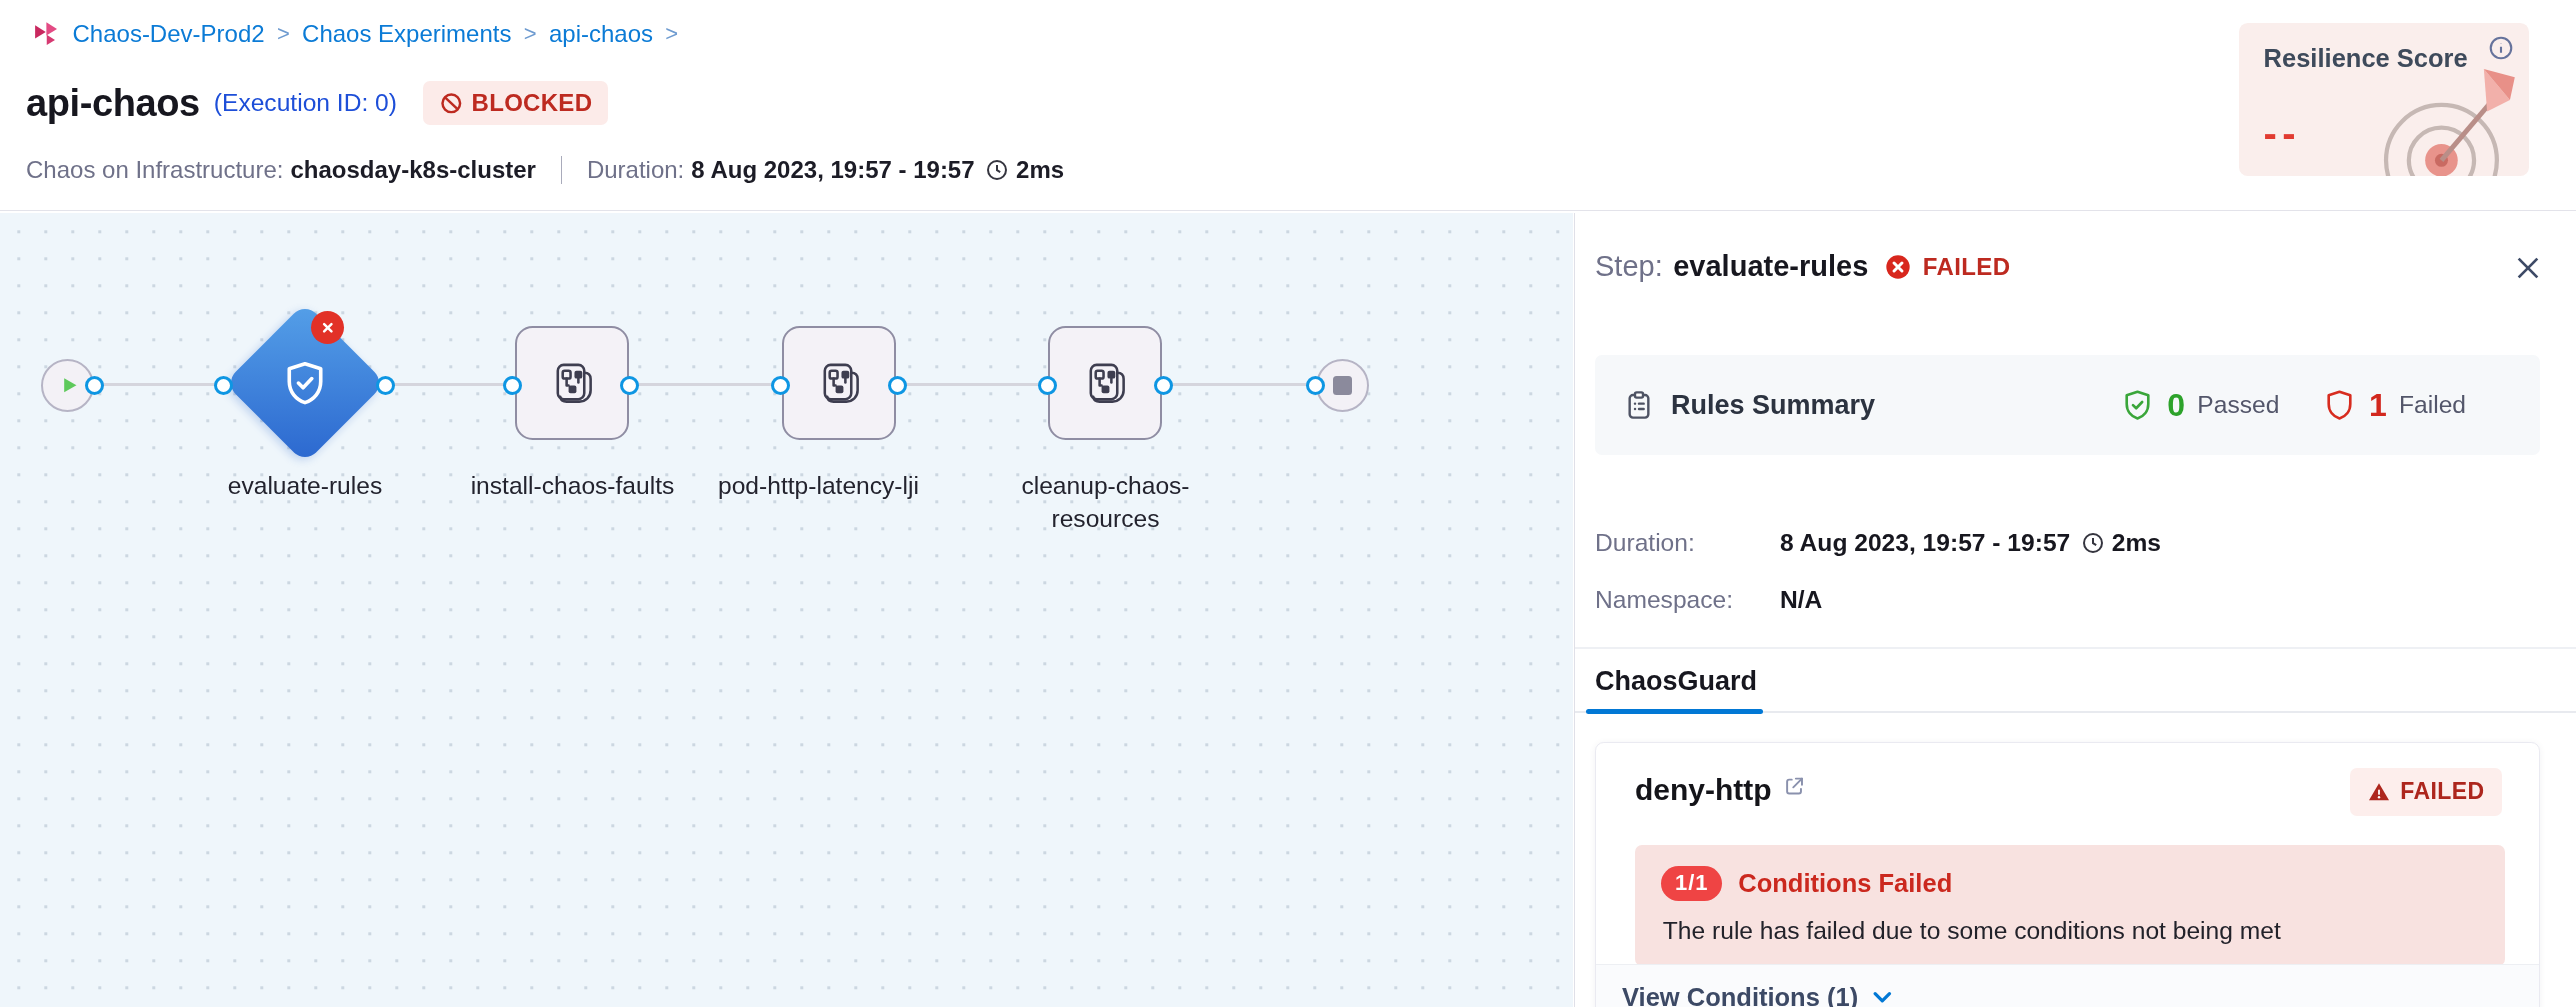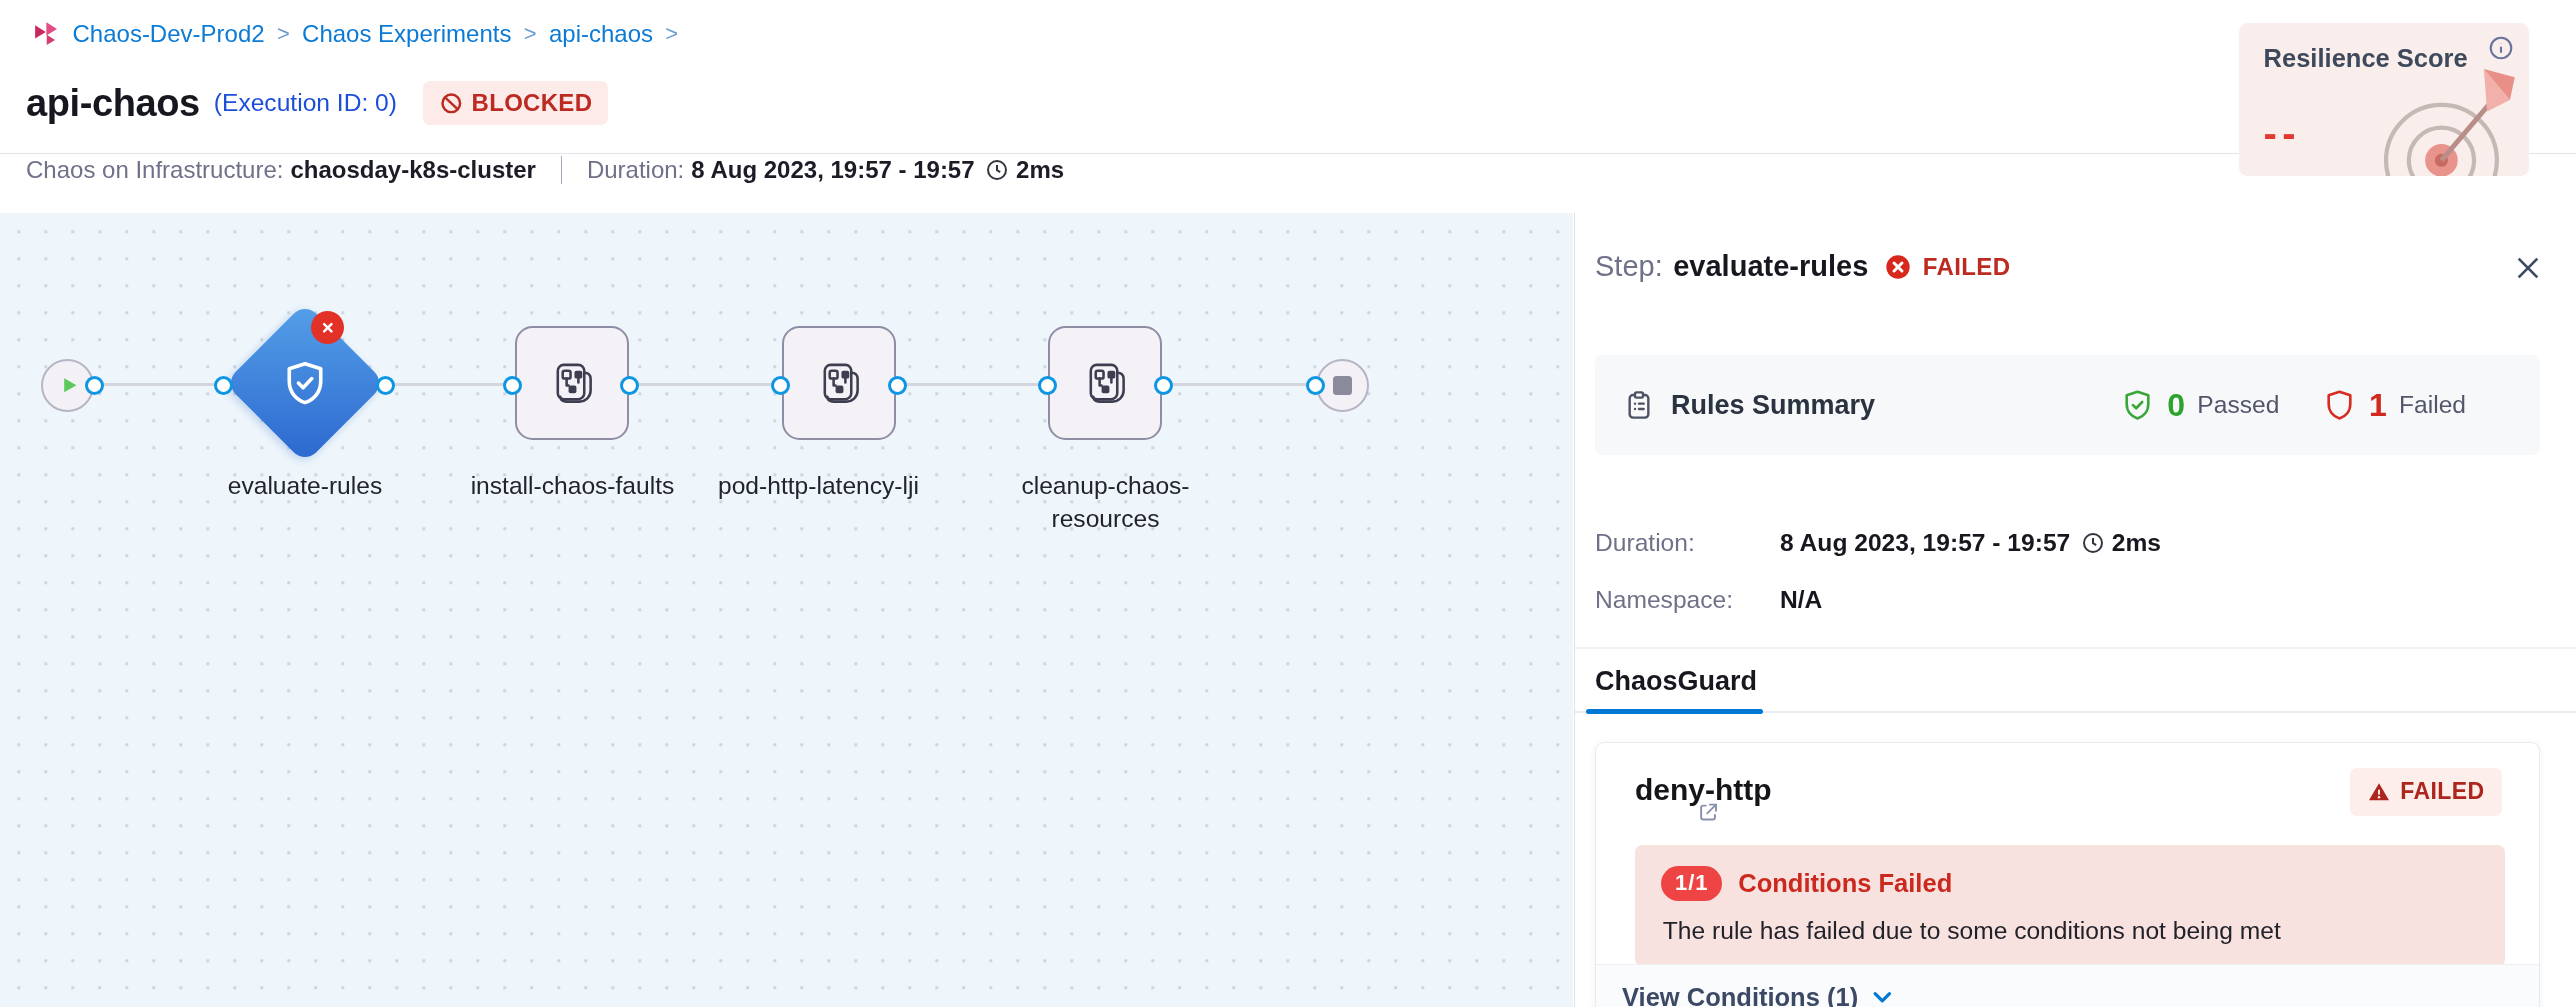--- a/index.html
+++ b/index.html
@@ -1,20 +1,20 @@
 <!DOCTYPE html>
 <html style="font-size:14px"><head>
 <meta charset="utf-8">
 <style>
   html,body{margin:0;padding:0;}
   body{font-family:"Liberation Sans","DejaVu Sans",sans-serif;background:#fff;}
   .page{position:relative;width:2576px;height:1008px;overflow:hidden;background:#fff;}
 
   
-  .header{position:absolute;left:0;top:0;width:2576px;height:154px;background:#fff;border-bottom:1.8px solid #e3e3ea;box-sizing:border-box;}
+  .header{position:absolute;left:0;top:0;width:2576px;height:211px;background:#fff;border-bottom:1.8px solid #e3e3ea;box-sizing:border-box;}
   .breadcrumb{position:absolute;left:32px;top:19.3px;display:flex;align-items:center;gap:10.5px;font-size:24px;color:#0b7bd6;}
   .breadcrumb .crumb{cursor:pointer;}
   .breadcrumb .sep{color:#6e9bd0;font-size:22px;margin:0 1.8px;}
   .title-row{position:absolute;left:26px;top:81px;display:flex;align-items:center;}
   .page-title{font-size:38px;font-weight:700;color:#17171f;letter-spacing:-0.4px;}
   .exec-id{font-size:24.6px;color:#1d4ed8;margin-left:14px;}
   .blocked-badge{margin-left:26px;display:flex;align-items:center;gap:8px;background:#fcebe9;border-radius:7px;padding:8px 16px;color:#bd2a20;font-size:24px;font-weight:700;letter-spacing:0.3px;}
   .info-row{position:absolute;left:26px;top:156px;display:flex;align-items:center;font-size:24px;color:#6f7189;}
   .info-row b{color:#1c1c26;font-weight:700;margin-left:7px;}
   .vdiv{width:1.8px;height:28px;background:#a9abbb;margin:0 24.6px;}
@@ -58,21 +58,21 @@
 
   .detail-row{position:absolute;left:20px;display:flex;align-items:center;font-size:24.6px;}
   .detail-label{color:#6f7189;width:185px;}
   .detail-value{color:#17171f;font-weight:700;display:flex;align-items:center;}
   .panel-divider{position:absolute;left:0;right:0;top:434px;height:1.8px;background:#eef0f4;}
   .tab{position:absolute;left:20px;top:453px;font-size:27px;font-weight:700;color:#17171f;cursor:pointer;}
   .tab-underline{position:absolute;left:11.4px;top:496px;width:177px;height:5.3px;border-radius:2.6px;background:#0278d5;z-index:2;}
   .tab-line{position:absolute;left:0;right:0;top:498px;height:1.8px;background:#e8eaef;}
 
   .rule-card{position:absolute;left:20px;top:529px;width:945px;height:334px;box-sizing:border-box;background:#fff;border:1.8px solid #eaeaf1;border-radius:8.8px;box-shadow:0 1.8px 7px rgba(40,41,61,.06);overflow:hidden;}
-  .rule-name-row{position:absolute;left:39px;top:30px;display:flex;align-items:center;flex-direction:column;}
+  .rule-name-row{position:absolute;left:39px;top:30px;display:flex;align-items:center;}
   .rule-name{font-size:30px;font-weight:700;color:#141419;cursor:pointer;}
   .ext-link{margin-left:10.5px;margin-top:-7px;display:flex;}
   .rule-badge{position:absolute;right:37px;top:24.6px;display:flex;align-items:center;gap:8.8px;background:#fdeeec;border-radius:7px;padding:10.5px 17.6px;color:#ad261d;font-size:23px;font-weight:700;letter-spacing:0.4px;}
   .alert{position:absolute;left:39px;top:102px;width:870px;box-sizing:border-box;background:#f8e2e0;border-radius:7px;padding:21px 26px;}
   .alert-head{display:flex;align-items:center;gap:16px;}
   .pill{background:#ef4444;color:#fff;font-size:22px;font-weight:700;border-radius:878px;padding:4.4px 14px;letter-spacing:0.9px;}
   .alert-title{color:#cb281e;font-size:25.5px;font-weight:700;}
   .alert-msg{margin-top:16px;margin-left:1.8px;color:#22222a;font-size:24.6px;}
   .rule-footer{position:absolute;left:0;right:0;top:221px;bottom:0;background:#fafbfd;border-top:1.8px solid #edeff3;padding:17.6px 26px;box-sizing:border-box;}
   .view-cond{display:flex;align-items:center;gap:12.3px;cursor:pointer;}

